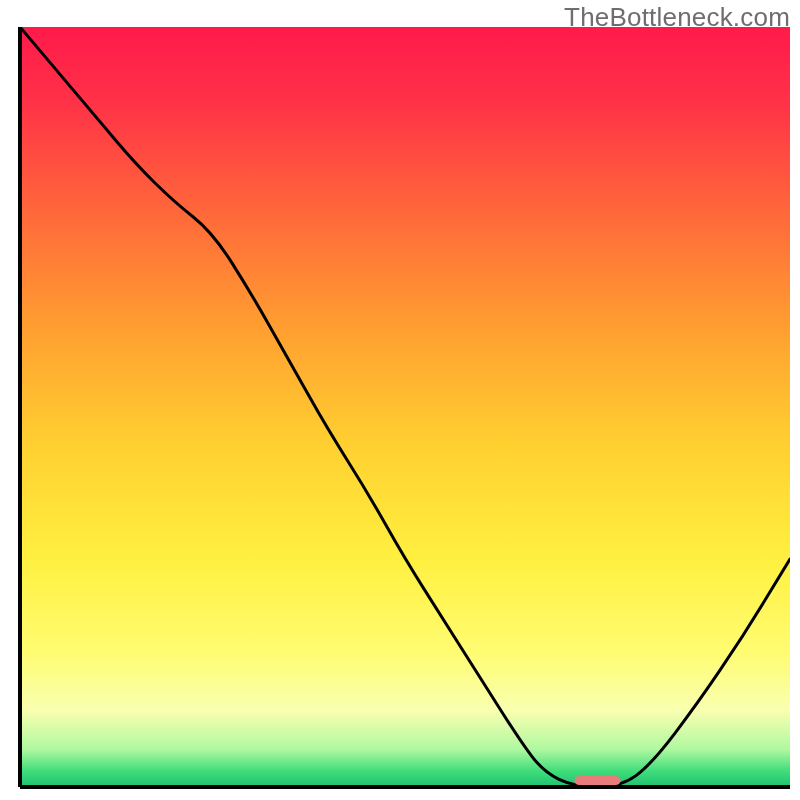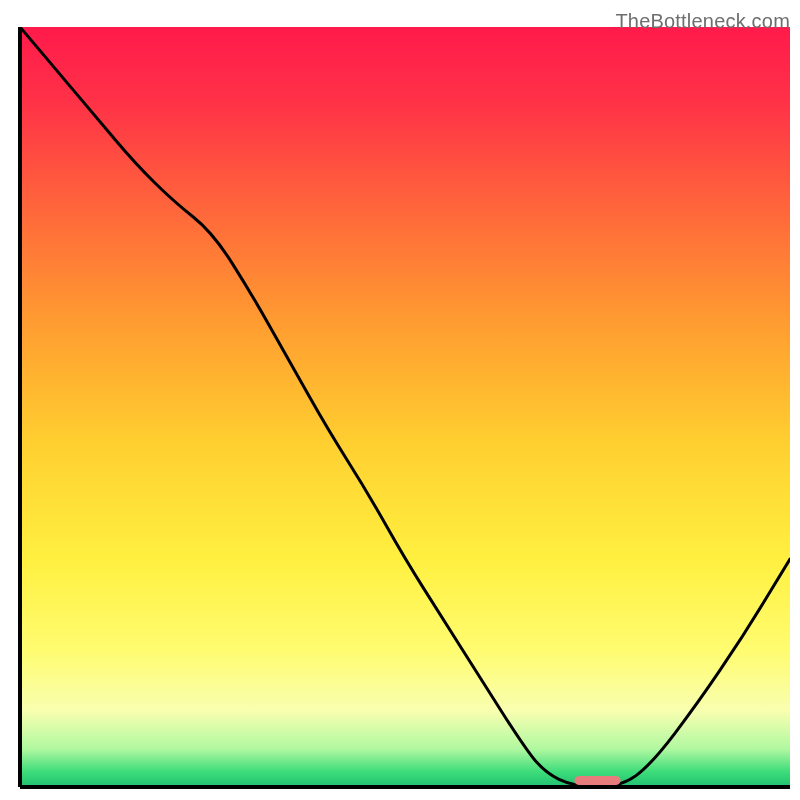--- a/index.html
+++ b/index.html
@@ -11,23 +11,23 @@
     overflow: hidden;
     font-family: Arial, Helvetica, sans-serif;
   }
   .root {
     position: relative;
     width: 800px;
     height: 800px;
   }
   .watermark {
     position: absolute;
-    top: 10px;
+    top: 2px;
     right: 10px;
-    font-size: 20px;
+    font-size: 26px;
     font-weight: 500;
     color: #6e6e6e;
     letter-spacing: 0.2px;
     z-index: 10;
   }
   svg.plot {
     position: absolute;
     left: 0;
     top: 0;
   }

